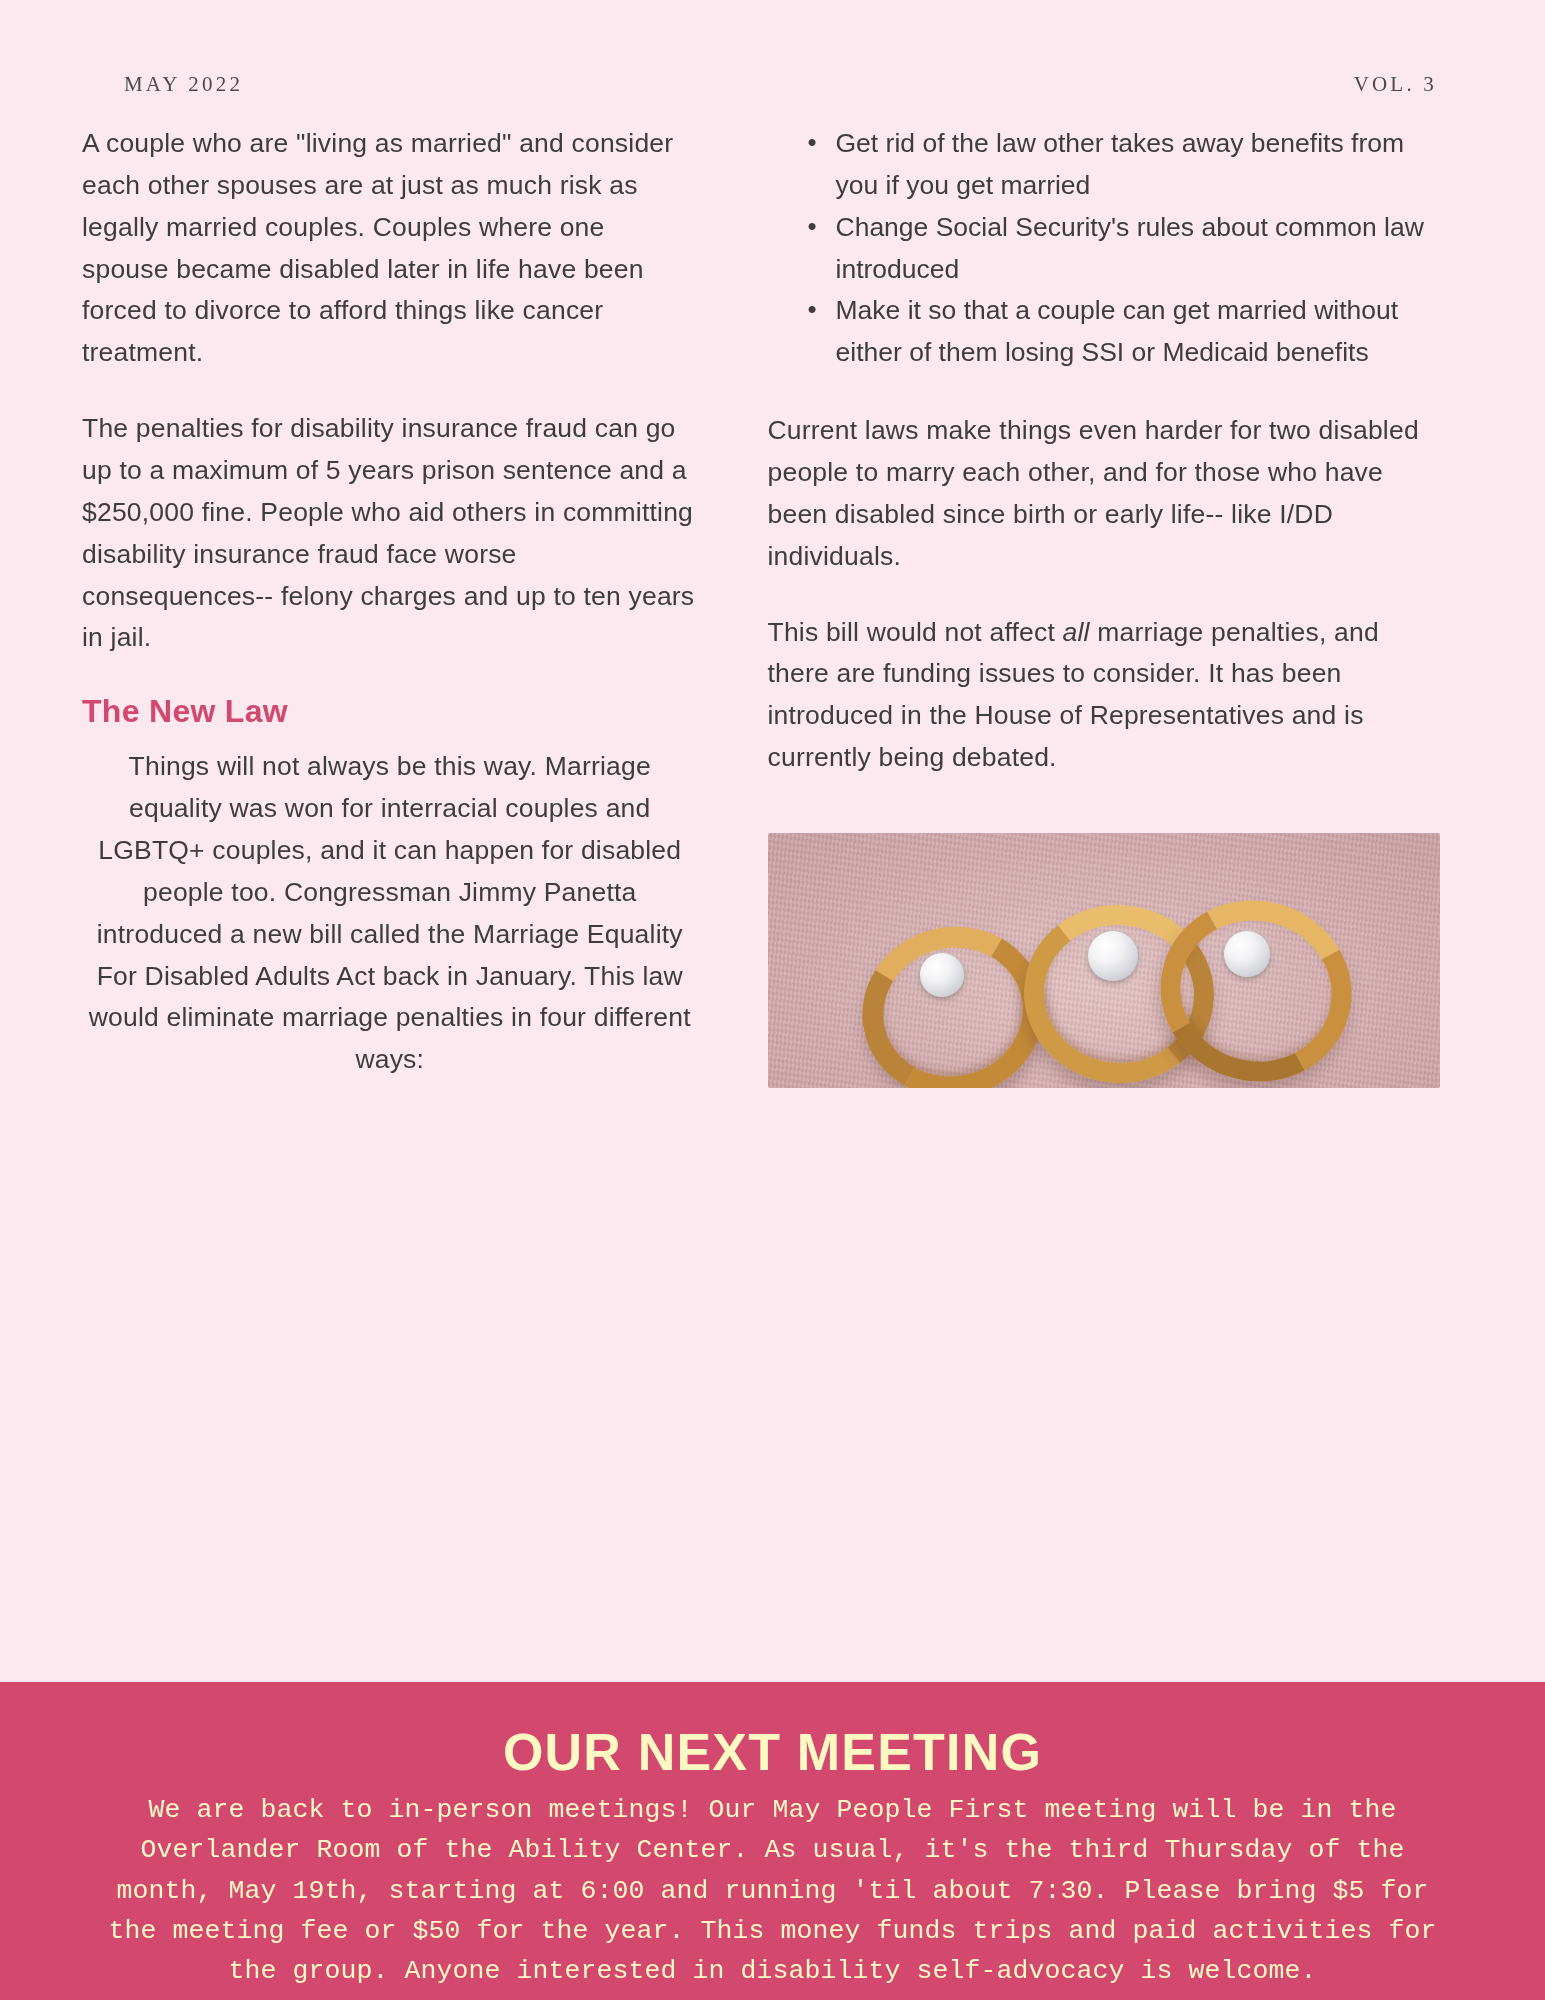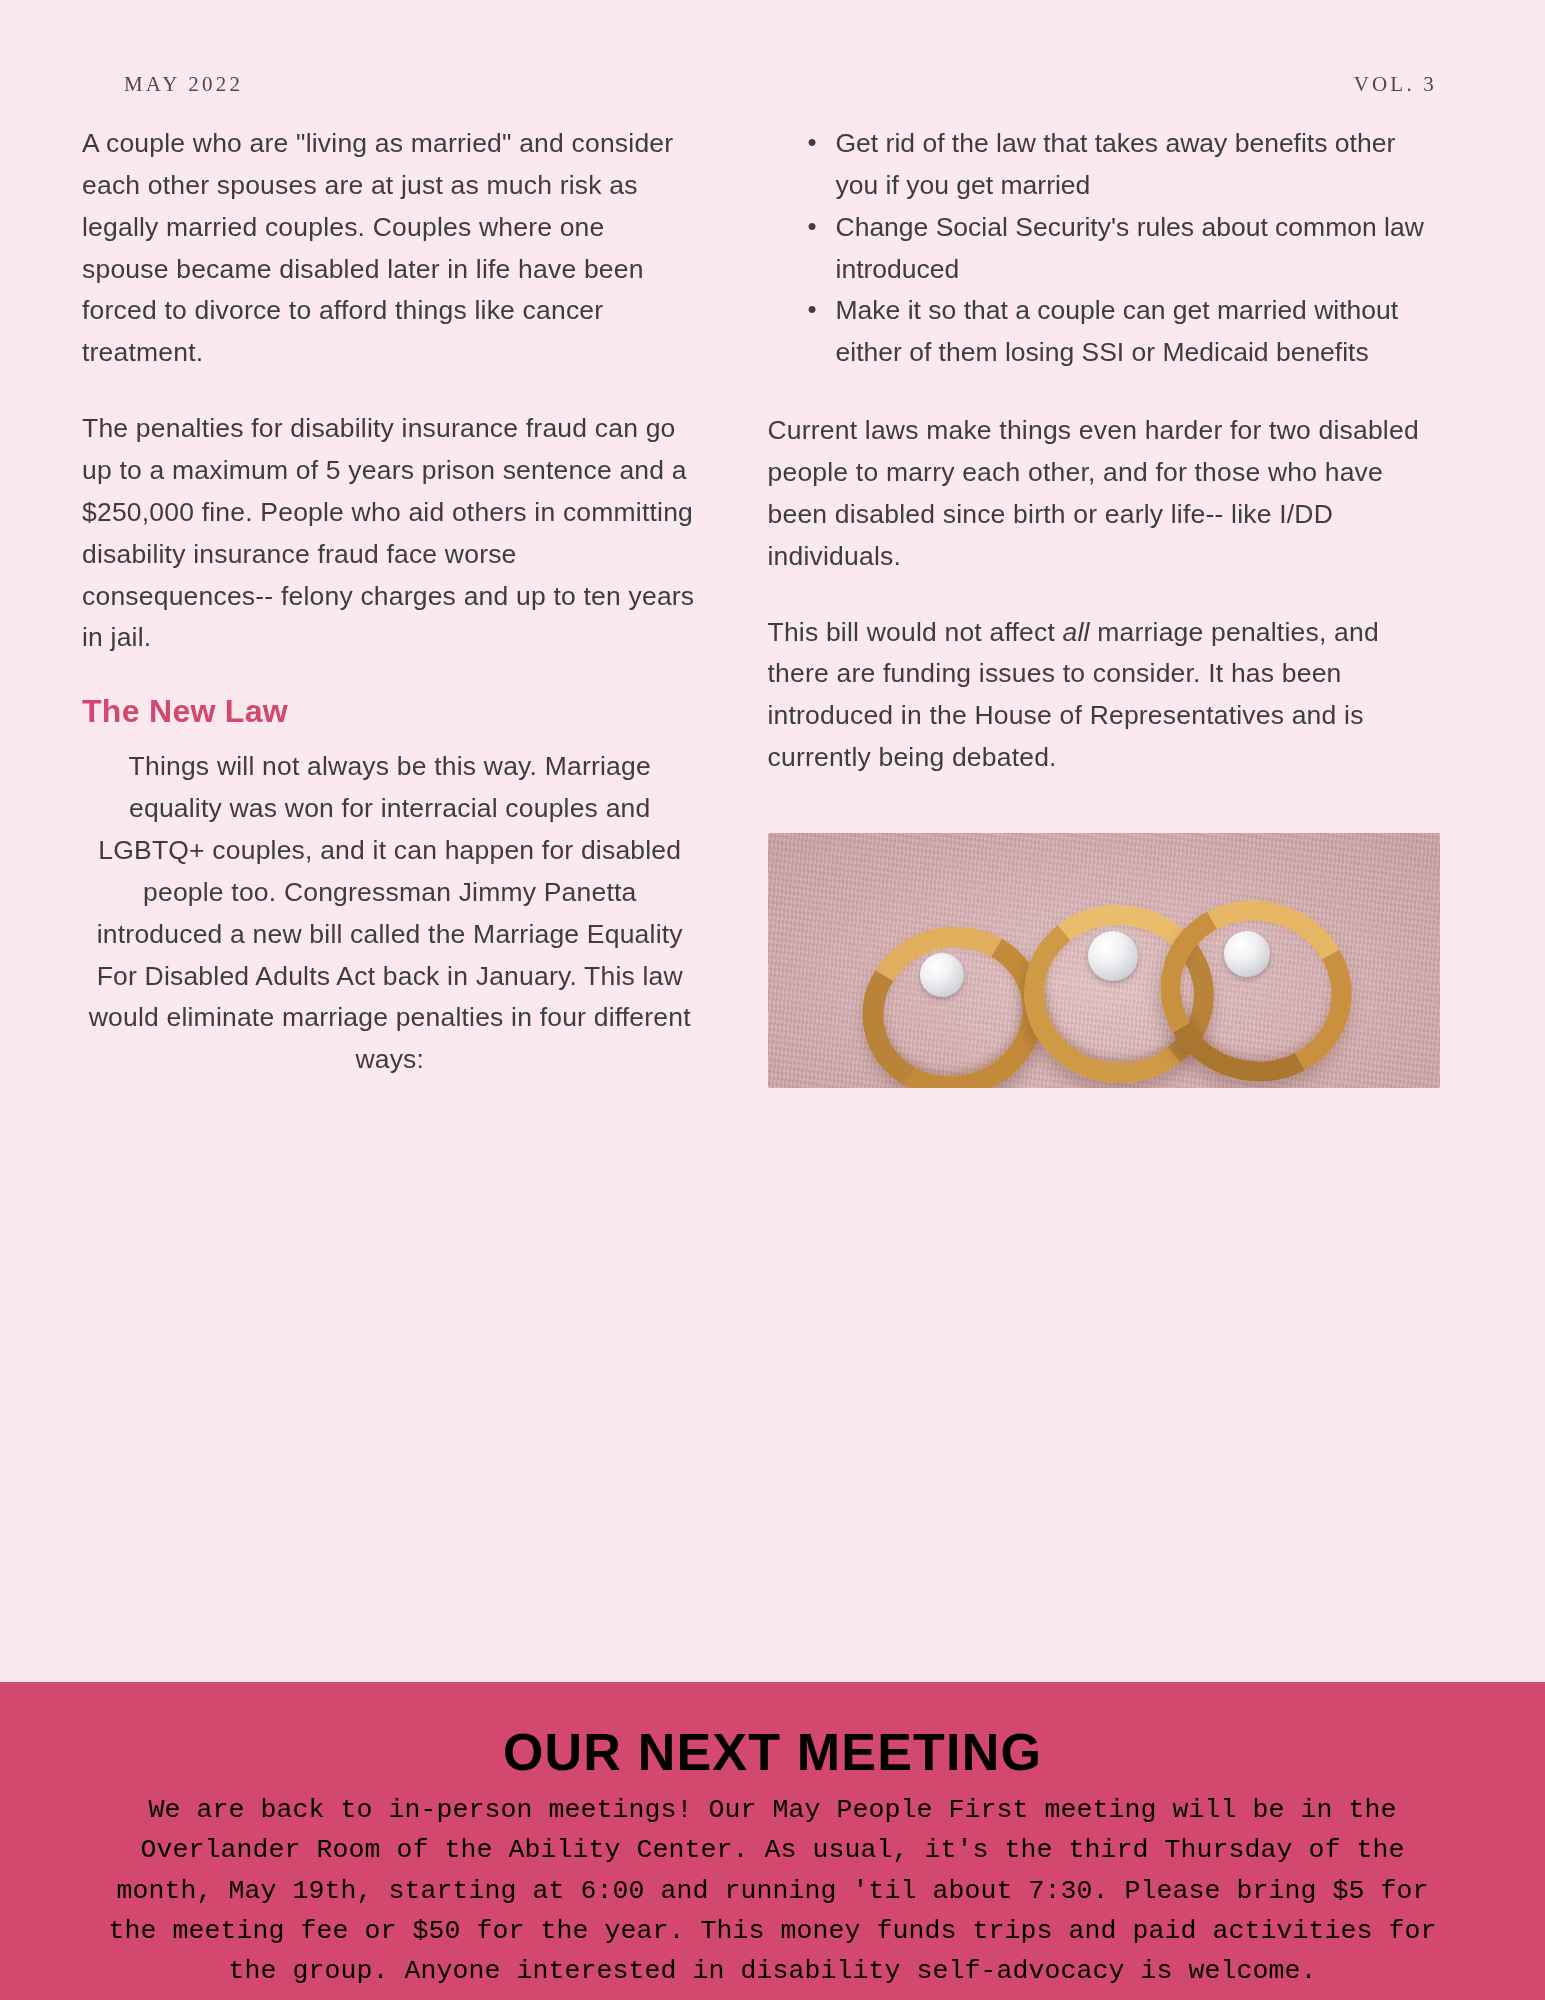--- a/index.html
+++ b/index.html
@@ -145,21 +145,21 @@
     border-radius: 50%;
     background: radial-gradient(circle at 35% 30%, #ffffff 0%, #f2f2f4 35%, #d8d9de 65%, #b8bac2 100%);
     box-shadow: 0 2px 6px rgba(60,40,35,0.45), 0 0 10px rgba(255,255,255,0.55);
   }
   .gem-a { width: 44px; height: 44px; left: 152px; top: 120px; }
   .gem-b { width: 50px; height: 50px; left: 320px; top: 98px; }
   .gem-c { width: 46px; height: 46px; left: 456px; top: 98px; }
 
   .footer {
     background: #d2486f;
-    color: #000000;
+    color: #fef9c3;
     padding: 26px 92px 30px 92px;
     box-sizing: border-box;
     text-align: center;
     height: 318px;
   }
   .footer h1 {
     font-size: 52px;
     margin: 14px 0 8px 0;
     letter-spacing: 1.2px;
     font-weight: bold;
@@ -187,21 +187,21 @@
 
     <div class="col col-left">
       <p class="body">A couple who are "living as married" and consider each other spouses are at just as much risk as legally married couples. Couples where one spouse became disabled later in life have been forced to divorce to afford things like cancer treatment.</p>
       <p class="body">The penalties for disability insurance fraud can go up to a maximum of 5 years prison sentence and a $250,000 fine. People who aid others in committing disability insurance fraud face worse consequences-- felony charges and up to ten years in jail.</p>
       <h2 class="section-title">The New Law</h2>
       <p class="body tight">Things will not always be this way. Marriage equality was won for interracial couples and LGBTQ+ couples, and it can happen for disabled people too. Congressman Jimmy Panetta introduced a new bill called the Marriage Equality For Disabled Adults Act back in January. This law would eliminate marriage penalties in four different ways:</p>
     </div>
 
     <div class="col col-right">
       <ul class="bullets">
-        <li>Get rid of the law that takes away benefits other you if you get married</li>
+        <li>Get rid of the law other takes away benefits from you if you get married</li>
         <li>Change Social Security's rules about common law introduced</li>
         <li>Make it so that a couple can get married without either of them losing SSI or Medicaid benefits</li>
       </ul>
       <p class="body">Current laws make things even harder for two disabled people to marry each other, and for those who have been disabled since birth or early life-- like I/DD individuals.</p>
       <p class="body"><span>This bill would not affect </span><em class="ital">all</em><span> marriage penalties, and there are funding issues to consider. It has been introduced in the House of Representatives and is currently being debated.</span></p>
 
       <div class="photo">
         <div class="grain"></div>
         <div class="ring ring-a"></div>
         <div class="ring ring-b"></div>

